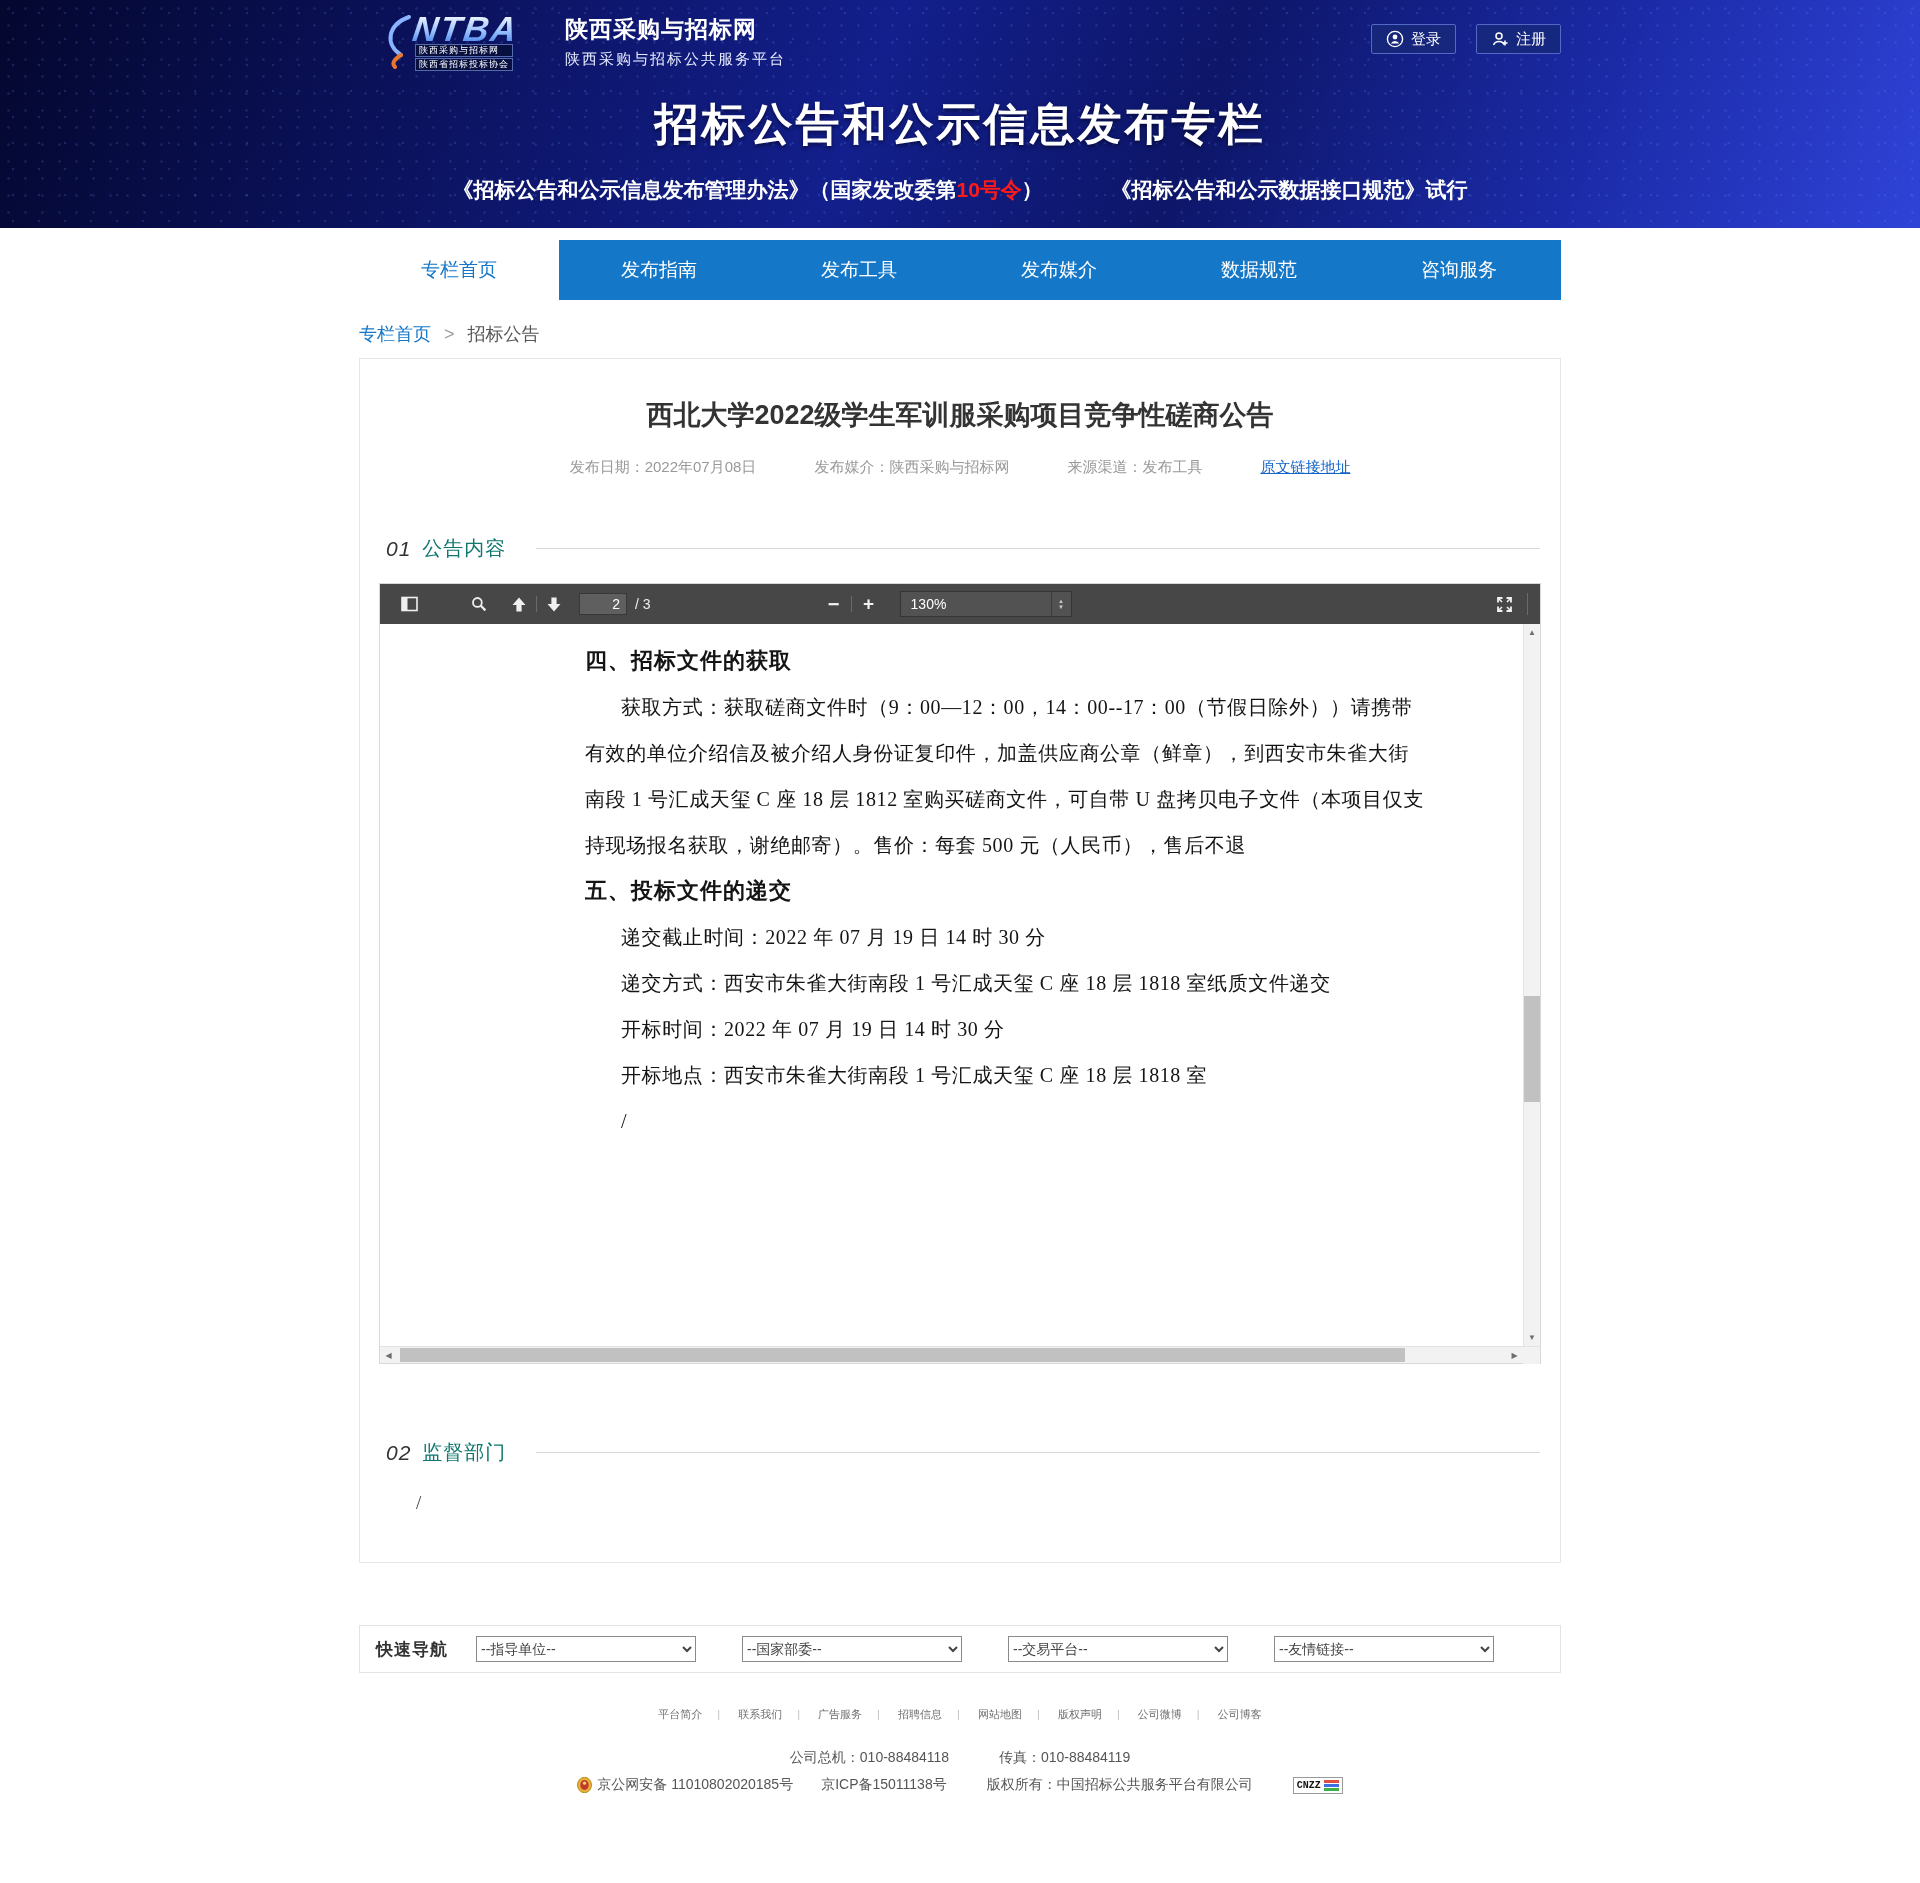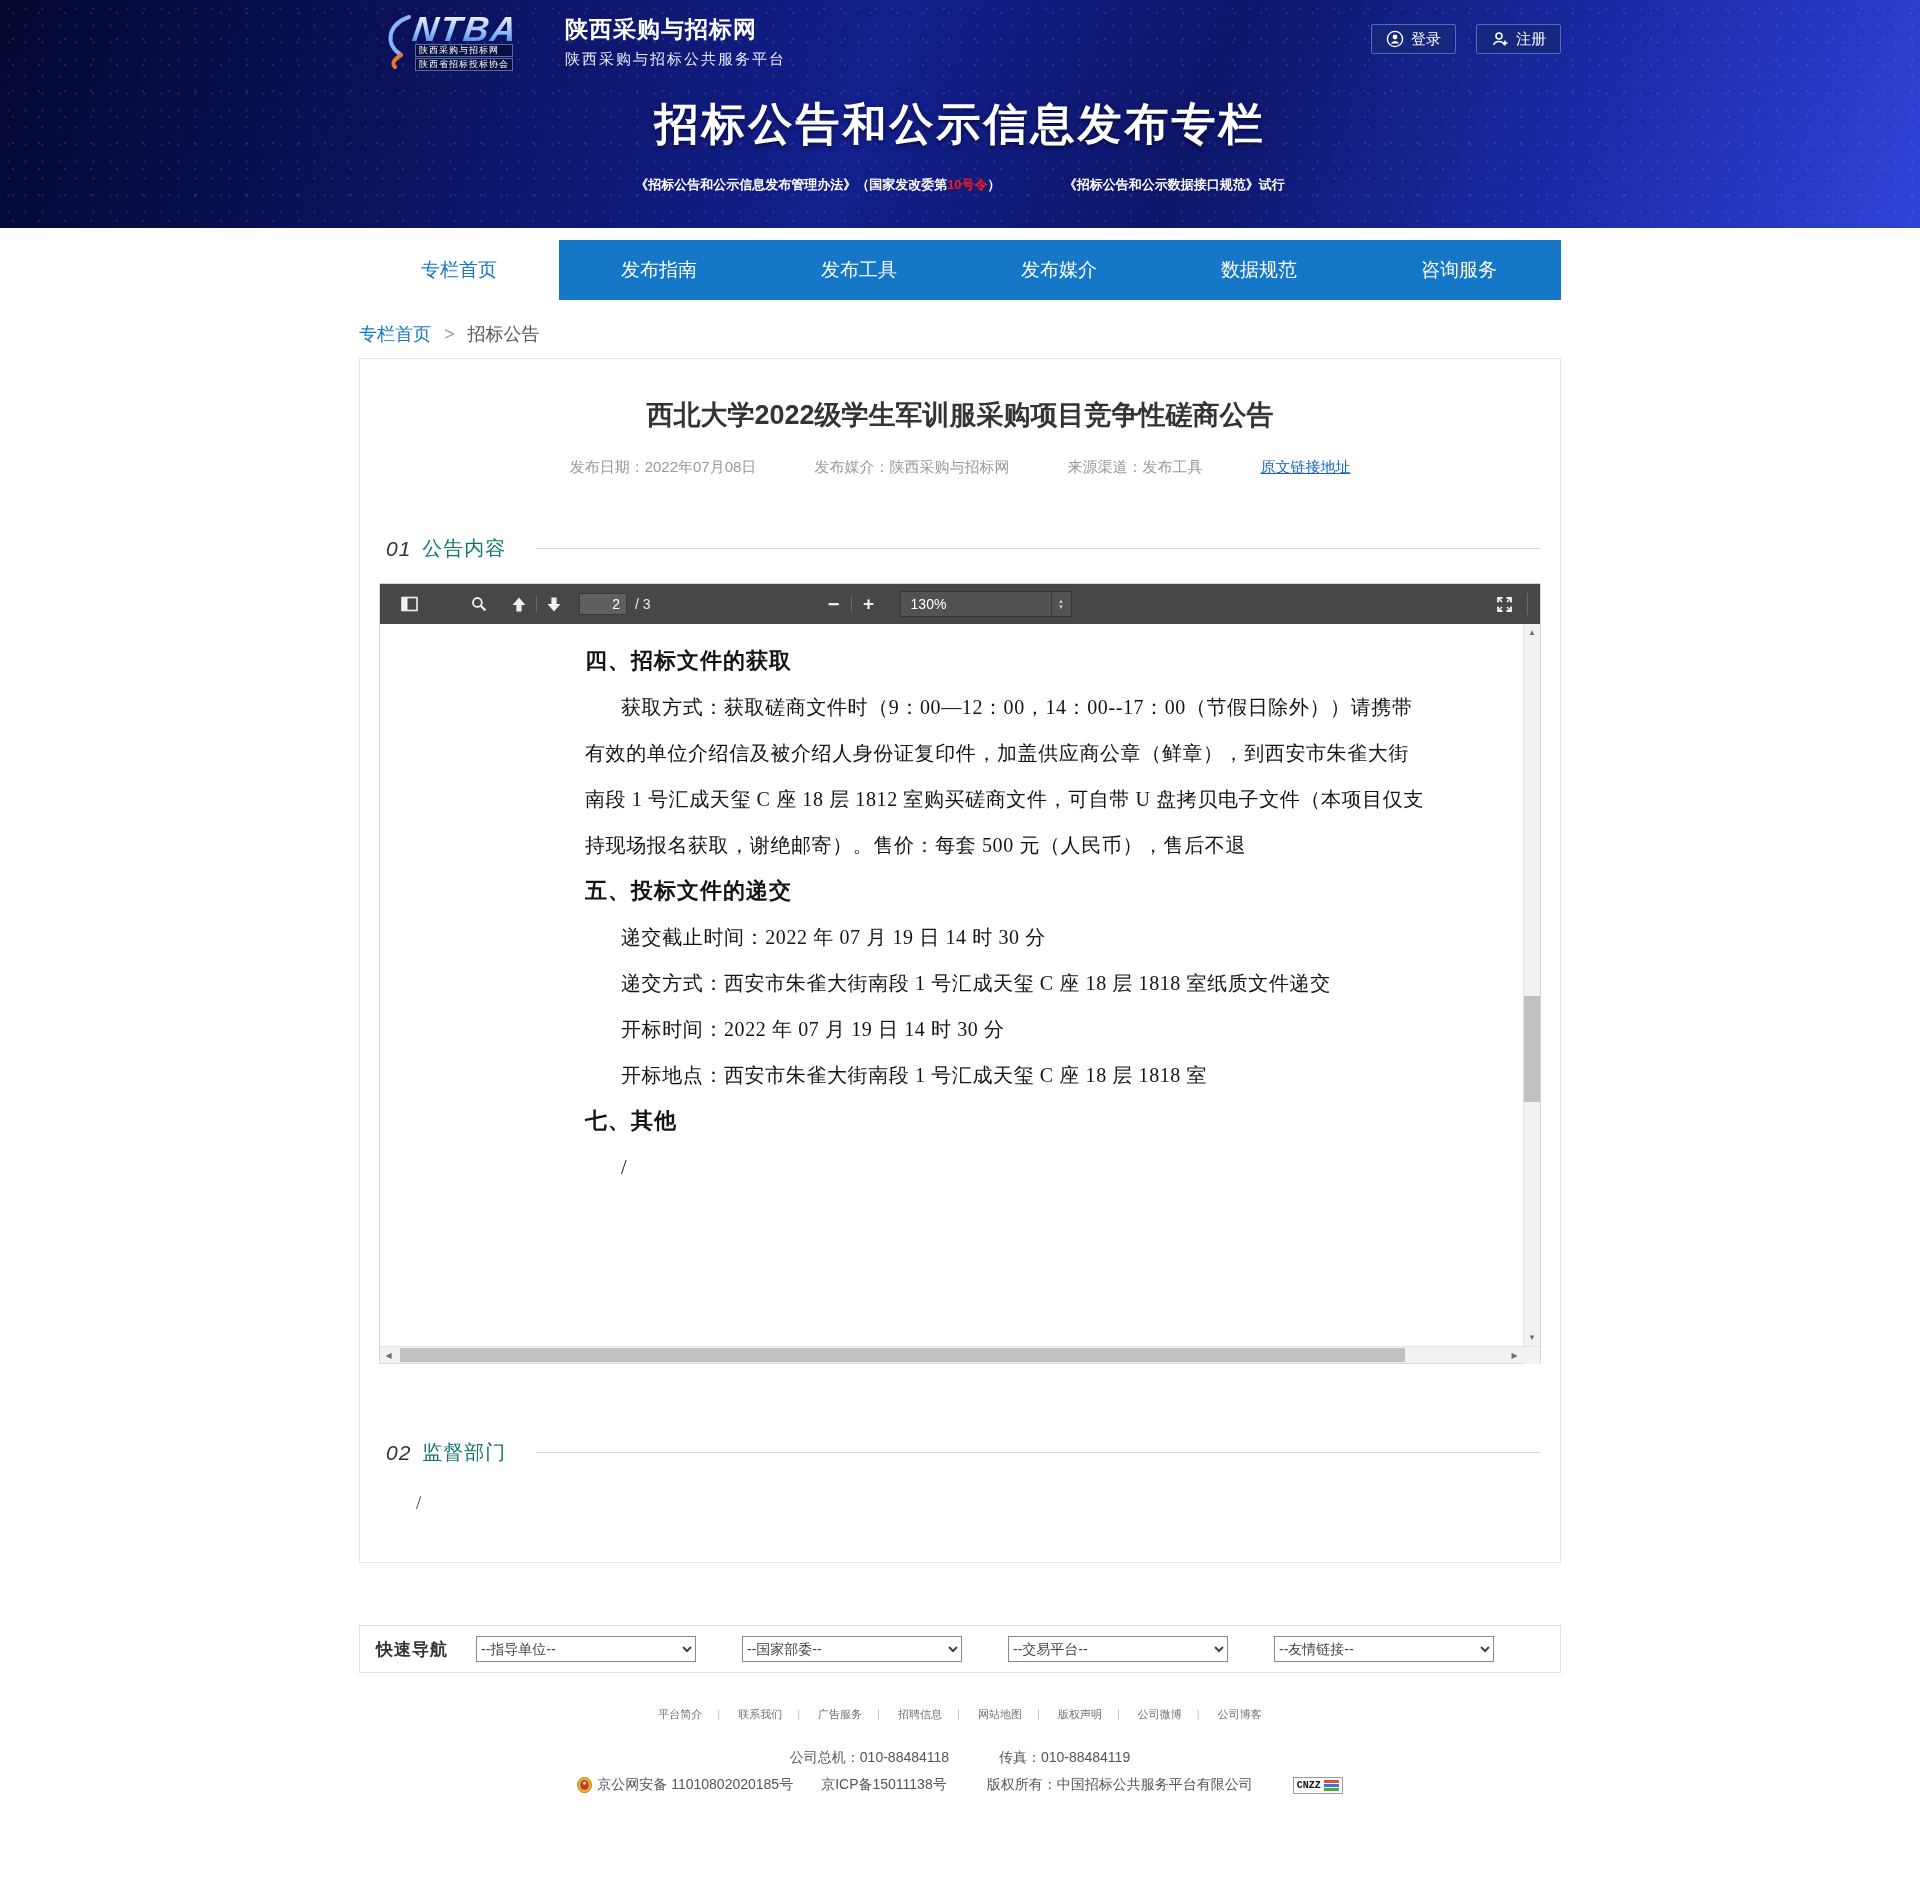--- a/index.html
+++ b/index.html
@@ -38,21 +38,21 @@
   .brand-text { margin-left:14px; padding-top:4px; }
   .brand-title { font-size:23px; font-weight:bold; color:#fff; letter-spacing:1px; }
   .brand-sub { font-size:15px; color:#e6ebff; letter-spacing:2px; margin-top:5px; }
   .auth { margin-left:auto; padding-top:14px; display:flex; gap:20px; }
   .auth-btn {
     display:inline-flex; align-items:center; gap:7px; height:30px; padding:0 14px;
     background:rgba(22,40,122,.85); border:1px solid #5468c8; border-radius:2px;
     color:#fff; font-size:15px; cursor:pointer; font-family:inherit;
   }
   .banner-title { text-align:center; margin-top:26px; font-size:44px; font-weight:bold; color:#fff; letter-spacing:3px; text-shadow:0 2px 4px rgba(0,0,20,.6); }
-  .banner-note { text-align:center; margin-top:22px; font-size:13px; font-weight:bold; color:#fff; }
+  .banner-note { text-align:center; margin-top:22px; font-size:21px; font-weight:bold; color:#fff; }
   .banner-note .red { color:#ff1a1a; }
   .note-gap { display:inline-block; width:56px; }
 
   
   .nav { margin-top:12px; height:60px; background:#1577c8; display:flex; }
   .nav-tab { width:200px; display:flex; align-items:center; justify-content:center; font-size:19px; color:#fff; cursor:pointer; text-decoration:none; }
   .nav-tab.active { background:#fff; color:#1577c8; }
 
   
   .breadcrumb { padding:22px 0 12px 0; font-size:18px; color:#666; }
@@ -269,21 +269,20 @@
           <p class="doc-h">四、招标文件的获取</p>
           <p class="doc-ind">获取方式：获取磋商文件时（9：00—12：00，14：00--17：00（节假日除外））请携带</p>
           <p>有效的单位介绍信及被介绍人身份证复印件，加盖供应商公章（鲜章），到西安市朱雀大街</p>
           <p>南段 1 号汇成天玺 C 座 18 层 1812 室购买磋商文件，可自带 U 盘拷贝电子文件（本项目仅支</p>
           <p>持现场报名获取，谢绝邮寄）。售价：每套 500 元（人民币），售后不退</p>
           <p class="doc-h">五、投标文件的递交</p>
           <p class="doc-ind">递交截止时间：2022 年 07 月 19 日  14 时 30 分</p>
           <p class="doc-ind">递交方式：西安市朱雀大街南段 1 号汇成天玺 C 座 18 层 1818 室纸质文件递交</p>
           <p class="doc-ind">开标时间：2022 年 07 月 19 日  14 时 30 分</p>
           <p class="doc-ind">开标地点：西安市朱雀大街南段 1 号汇成天玺 C 座 18 层 1818 室</p>
-          <p class="doc-h">七、其他</p>
           <p class="doc-ind">/</p>
         </div>
         <div class="vscroll">
           <span class="vs-arrow">▲</span>
           <div class="vs-thumb"></div>
           <span class="vs-arrow down">▼</span>
         </div>
       </div>
 
       <div class="hscroll">

